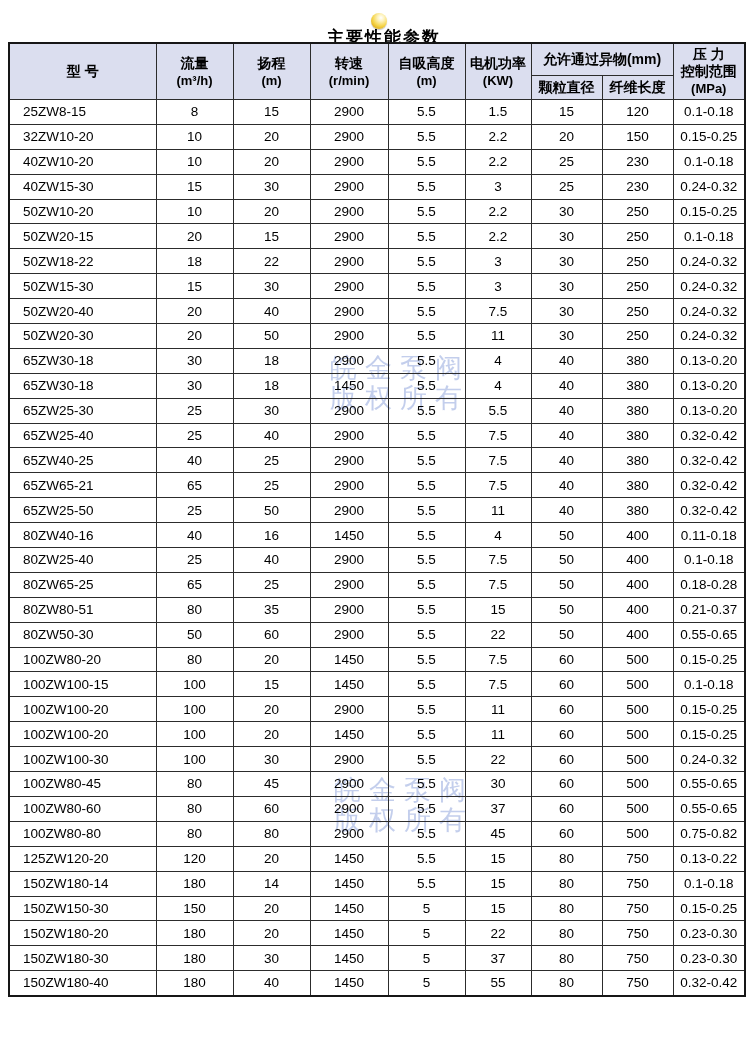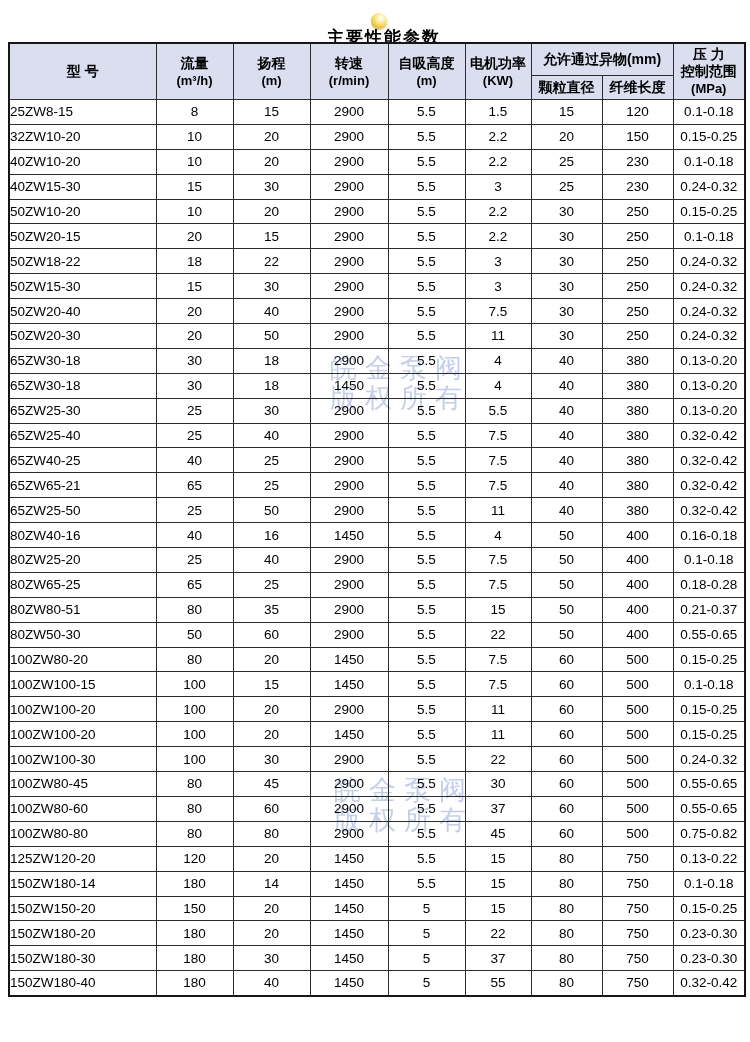--- a/index.html
+++ b/index.html
@@ -43,21 +43,21 @@
   table.spec thead .unit { font-size:13px; font-weight:bold; letter-spacing:0; }
   table.spec thead .hrow1 th.group-th { height:30px; }
   table.spec thead .hrow2 th { height:22px;margin-top:42px; }
   table.spec tbody td {
     height:24.9px;
     text-align:center; vertical-align:middle;
     font-size:13.5px; padding:0;
     background:transparent;
   }
   table.spec tbody td.model-cell {
-    text-align:left; 
+    text-align:left; padding-left:13px;
   }
   .watermark {
     position:absolute; z-index:1;
     font-size:27px; line-height:30px;
     letter-spacing:8px; white-space:nowrap;
     font-weight:500;
     opacity:0.55;
     pointer-events:none;
   }
   .wm-1 { left:322px; top:311px; }
@@ -319,24 +319,24 @@
         </tr>
         <tr>
           <td class="model-cell">80ZW40-16</td>
           <td>40</td>
           <td>16</td>
           <td>1450</td>
           <td>5.5</td>
           <td>4</td>
           <td>50</td>
           <td>400</td>
-          <td>0.16-0.18</td>
-        </tr>
-        <tr>
-          <td class="model-cell">80ZW25-20</td>
+          <td>0.11-0.18</td>
+        </tr>
+        <tr>
+          <td class="model-cell">80ZW25-40</td>
           <td>25</td>
           <td>40</td>
           <td>2900</td>
           <td>5.5</td>
           <td>7.5</td>
           <td>50</td>
           <td>400</td>
           <td>0.1-0.18</td>
         </tr>
         <tr>
@@ -476,21 +476,21 @@
           <td>180</td>
           <td>14</td>
           <td>1450</td>
           <td>5.5</td>
           <td>15</td>
           <td>80</td>
           <td>750</td>
           <td>0.1-0.18</td>
         </tr>
         <tr>
-          <td class="model-cell">150ZW150-20</td>
+          <td class="model-cell">150ZW150-30</td>
           <td>150</td>
           <td>20</td>
           <td>1450</td>
           <td>5</td>
           <td>15</td>
           <td>80</td>
           <td>750</td>
           <td>0.15-0.25</td>
         </tr>
         <tr>

